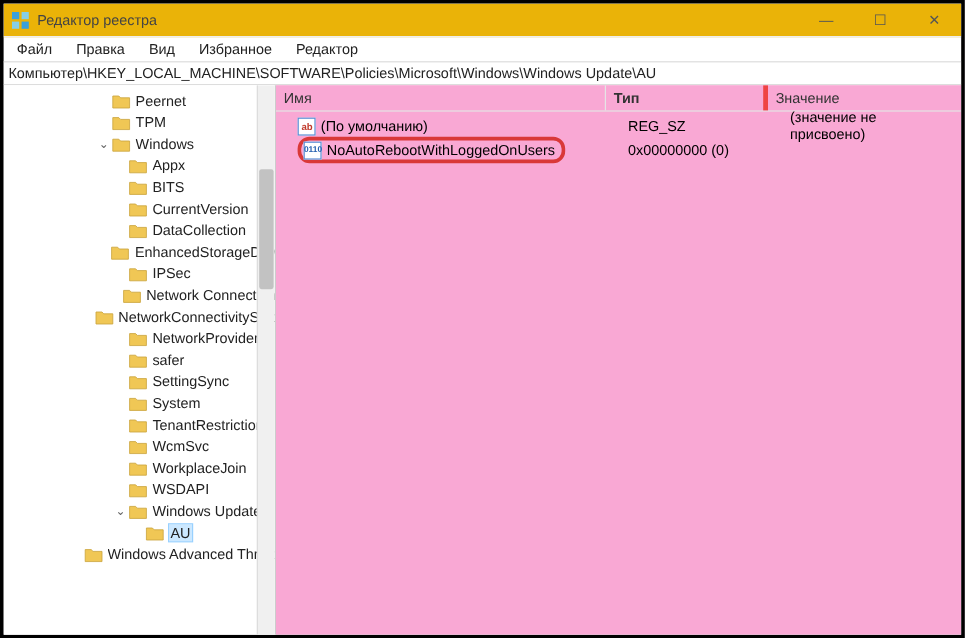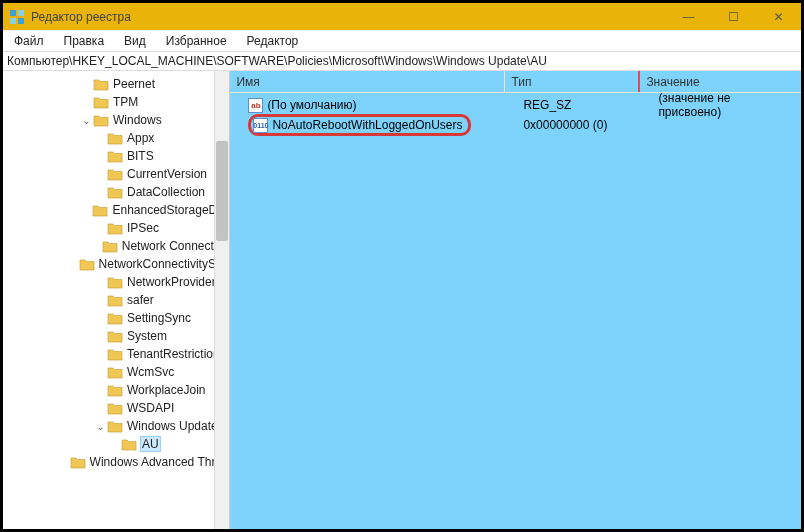--- a/index.html
+++ b/index.html
@@ -18,25 +18,25 @@
   .tree-inner { padding: 4px 0; }
   .node { display: flex; align-items: center; height: 18px; color: #222; white-space: nowrap; }
   .indent { display: inline-block; }
   .tw { width: 11px; height: 11px; margin-right: 1px; flex: 0 0 auto; display: flex; align-items: center; justify-content: center; color: #666; font-size: 10px; }
   .folder { width: 16px; height: 13px; margin-right: 4px; flex: 0 0 auto; }
   .folder svg { display: block; }
   .node-label { flex: 0 1 auto; overflow: hidden; text-overflow: clip; }
   .node.selected .node-label { background: #cce8ff; outline: 1px solid #99d1ff; padding: 0 1px; }
   .vscroll { position: absolute; right: 0; top: 0; width: 15px; height: 100%; background: #f0f0f0; border-left: 1px solid #ddd; }
   .vscroll .thumb { position: absolute; left: 1px; right: 1px; top: 70px; height: 100px; background: #c2c2c2; border-radius: 2px; }
-  .list { flex: 1 1 auto; background: #7dd3fc; overflow: hidden; }
+  .list { flex: 1 1 auto; background: #f9a8d4; overflow: hidden; }
   .list-header { display: flex; height: 22px; border-bottom: 1px solid #e5e5e5; align-items: center; }
   .col { padding: 0 6px; color: #333; }
   .col-name { width: 275px; border-right: 1px solid #e5e5e5; height: 100%; display: flex; align-items: center; }
-  .col-type { width: 135px; border-right: 2px solid #ef4444; height: 100%; display: flex; align-items: center; }
+  .col-type { width: 135px; border-right: 4px solid #ef4444; height: 100%; display: flex; align-items: center; font-weight: bold; }
   .col-val { flex: 1; height: 100%; display: flex; align-items: center; }
   .list-body { padding: 2px 0; }
   .row { display: flex; align-items: center; height: 20px; }
   .cell { padding: 0 6px; }
   .cell-name { width: 275px; display: flex; align-items: center; gap: 4px; margin-left: 12px; }
   .cell-type { width: 135px; }
   .cell-val { flex: 1; }
   .val-icon { width: 15px; height: 15px; flex: 0 0 auto; border: 1px solid #5a8ed5; display: flex; align-items: center; justify-content: center; font-size: 8px; font-weight: bold; background: #fff; }
   .val-icon.sz { color: #c0392b; }
   .val-icon.dw { color: #2560b0; font-size: 7px; line-height: 7px; }

